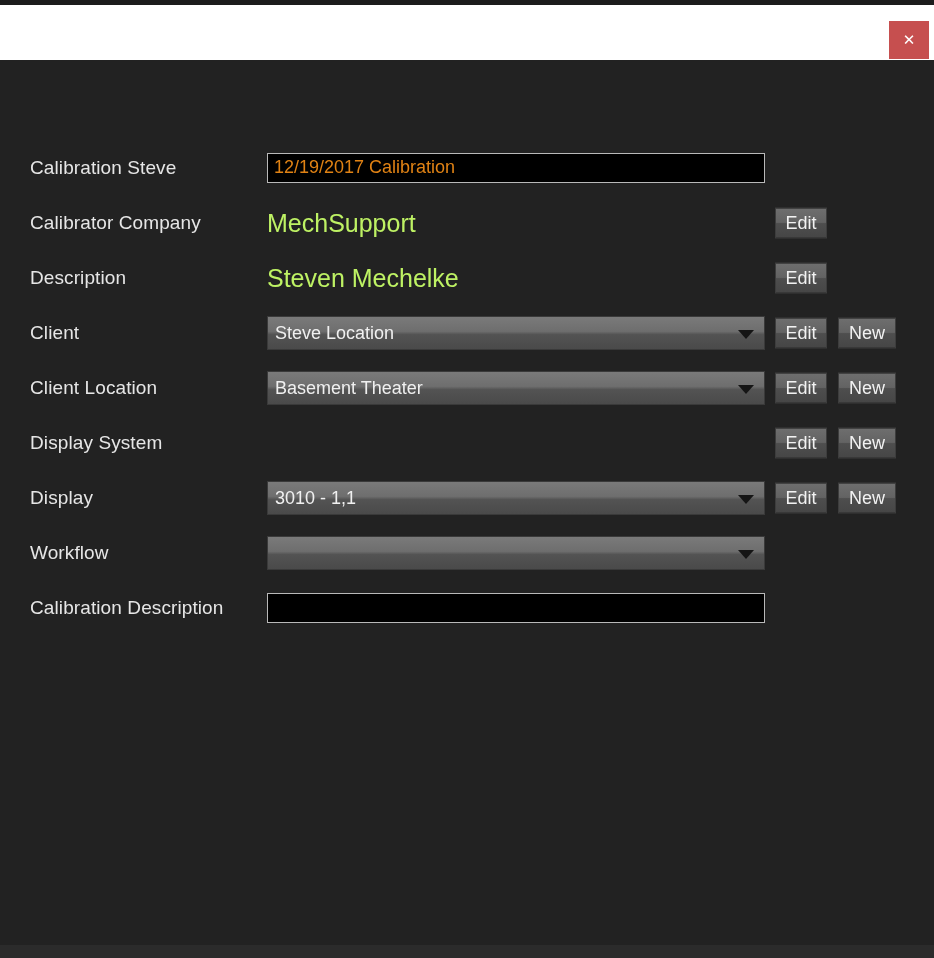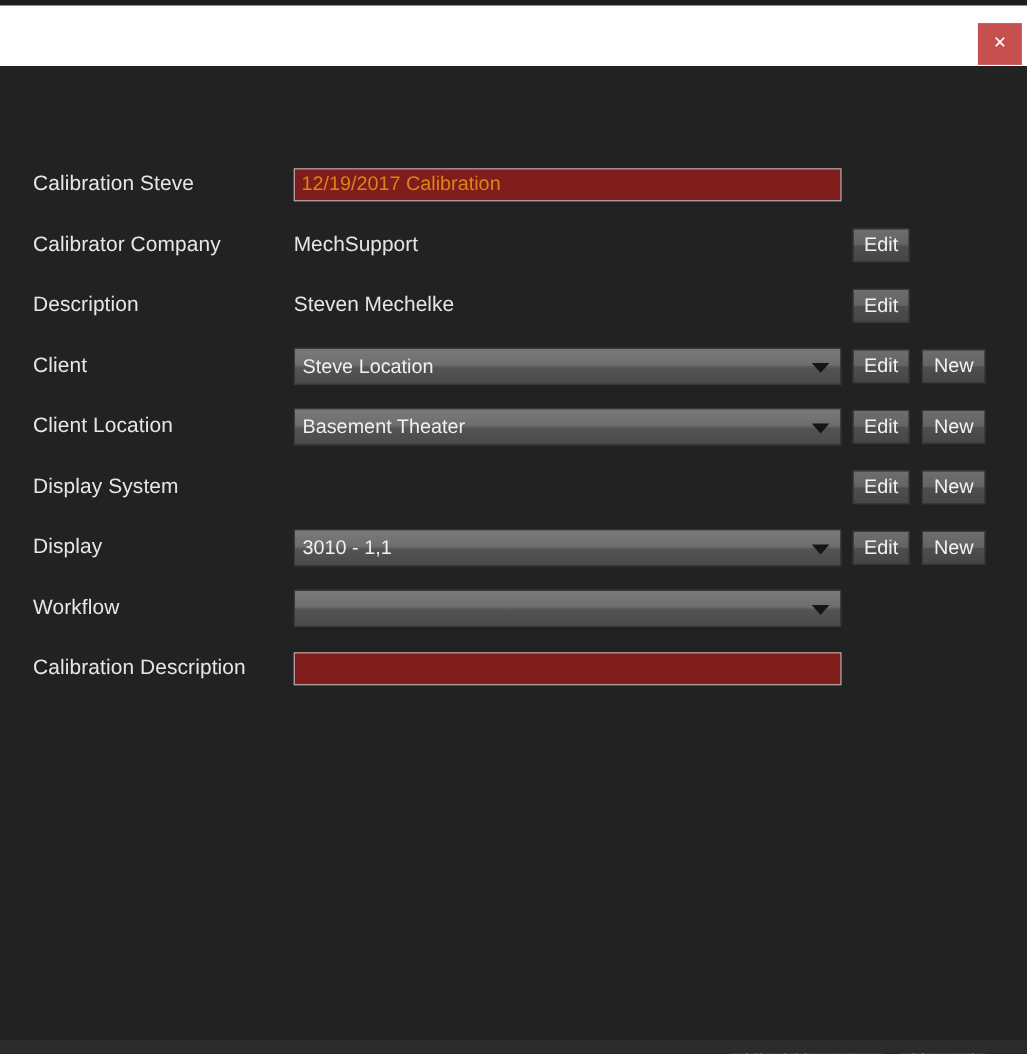--- a/index.html
+++ b/index.html
@@ -93,35 +93,35 @@
     position: absolute;
     left: 267px;
     top: 50%;
     transform: translateY(-50%);
   }
   
   .textinput {
     width: 498px;
     height: 30px;
     box-sizing: border-box;
-    background: #7f1d1d;
+    background: #000000;
     border: 1px solid #b9b9b9;
     color: #e08214;
     font-family: "Liberation Sans", sans-serif;
     font-size: 18px;
     padding: 0 6px;
     outline: none;
   }
   .textinput.plain {
     color: #e6e6e6;
   }
   
   .statictext {
-    color: #e5e5e5;
-    font-size: 19px;
+    color: #bef264;
+    font-size: 25px;
     white-space: nowrap;
     line-height: 30px;
     height: 30px;
   }
   
   .dropdown {
     position: relative;
     width: 498px;
     height: 34px;
     box-sizing: border-box;

